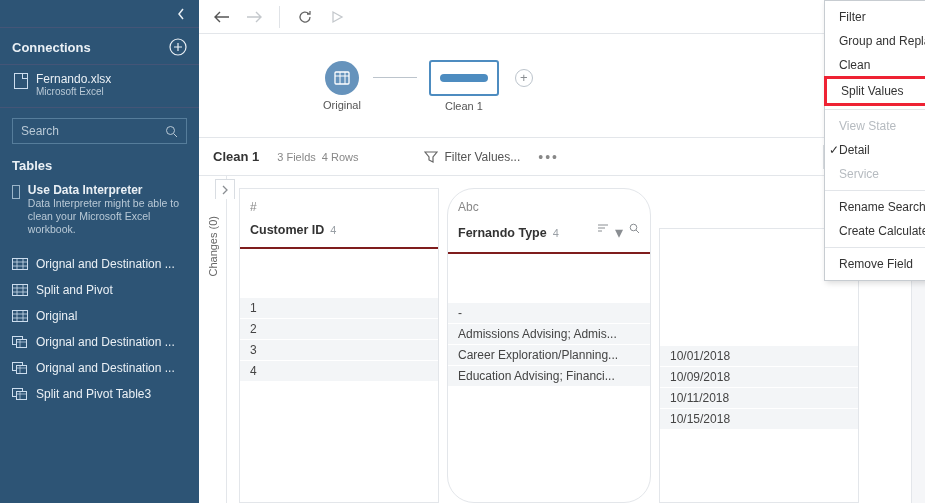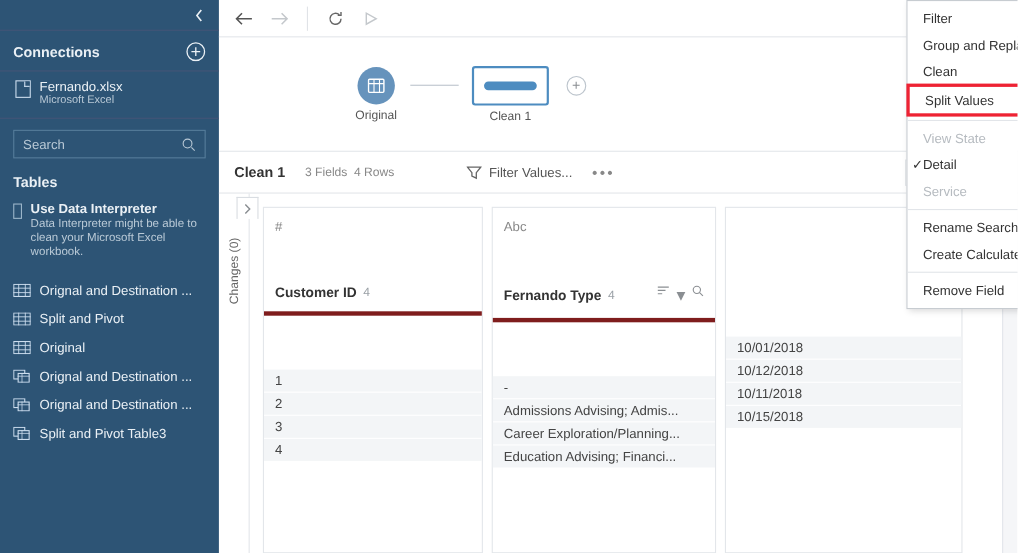--- a/index.html
+++ b/index.html
@@ -55,25 +55,25 @@
   .chev-down{ width:28px; height:24px; display:flex; align-items:center; justify-content:center; color:#8a8e92; margin-left:8px;}
 
   .grid-area{ flex:1; display:flex; position:relative; }
   .changes{ width:28px; border-right:1px solid #e3e6ea; display:flex; align-items:flex-start; justify-content:center; padding-top:40px;}
   .changes span{ writing-mode:vertical-rl; transform:rotate(180deg); font-size:11px; color:#666;}
   .collapse-tab{ position:absolute; left:16px; top:3px; width:20px; height:20px; border:0.5px solid #d9dde2; border-bottom:none; background:#fff; display:flex; align-items:center; justify-content:center; color:#8a8e92;}
 
   .cols{ flex:1; display:flex; gap:0; padding:12px 8px 0 12px; overflow:hidden;}
   .col{ border:1px solid #e3e6ea; margin-right:8px; background:#fff; display:flex; flex-direction:column; }
   .col.idcol{ width:200px; }
-  .col.svcol{ width:204px; }
-  .col.dtcol{ width:216px; }
+  .col.svcol{ width:204px;border-radius:27px; }
+  .col.dtcol{ width:200px;margin-top:40px; }
   .col-head{ padding:8px 10px 4px 10px; }
   .type-ico{ font-size:12px; color:#888; }
-  .col-title-row{ display:flex; align-items:center; gap:6px; padding:4px 10px 10px 10px; border-bottom:4px solid #7f1d1d;margin-top:36px;}
+  .col-title-row{ display:flex; align-items:center; gap:6px; padding:4px 10px 10px 10px; border-bottom:2px solid #7f1d1d;}
   .col-title{ font-size:12.5px; font-weight:600; color:#333;}
   .count-badge{ font-size:11px; color:#9aa0a6;}
   .col-body{ padding:8px 0; }
   .cell{ font-size:12px; padding:4px 10px; color:#444; background:#f3f5f7; margin:1px 0; white-space:nowrap; overflow:hidden; text-overflow:ellipsis; height:20px; line-height:13px;}
   .ctl-icons{ margin-left:auto; display:flex; gap:6px; color:#8a8e92;}
 
   
   .ctx{ position:absolute; left:625px; top:0; width:166px; background:#fff; border:1px solid #c7ccd1; box-shadow:2px 2px 6px rgba(0,0,0,.15); font-size:12px; color:#333; z-index:10; padding:4px 0;}
   .ctx .item{ display:flex; align-items:center; justify-content:space-between; padding:5px 12px 5px 14px; cursor:pointer;}
   .ctx .item.disabled{ color:#b6bbc0; cursor:default;}
@@ -305,21 +305,21 @@
             <div class="cell">-</div>
             <div class="cell">Admissions Advising; Admis...</div>
             <div class="cell">Career Exploration/Planning...</div>
             <div class="cell">Education Advising; Financi...</div>
           </div>
         </div>
         <div class="col dtcol">
           <div style="height:108px"></div>
           <div class="col-body">
             <div class="cell">10/01/2018</div>
-            <div class="cell">10/12/2018</div>
+            <div class="cell">10/09/2018</div>
             <div class="cell">10/11/2018</div>
             <div class="cell">10/15/2018</div>
           </div>
         </div>
       </div>
   </div>
 
   <span class="help-icon">?</span>
   <div class="vscroll"></div>
 

